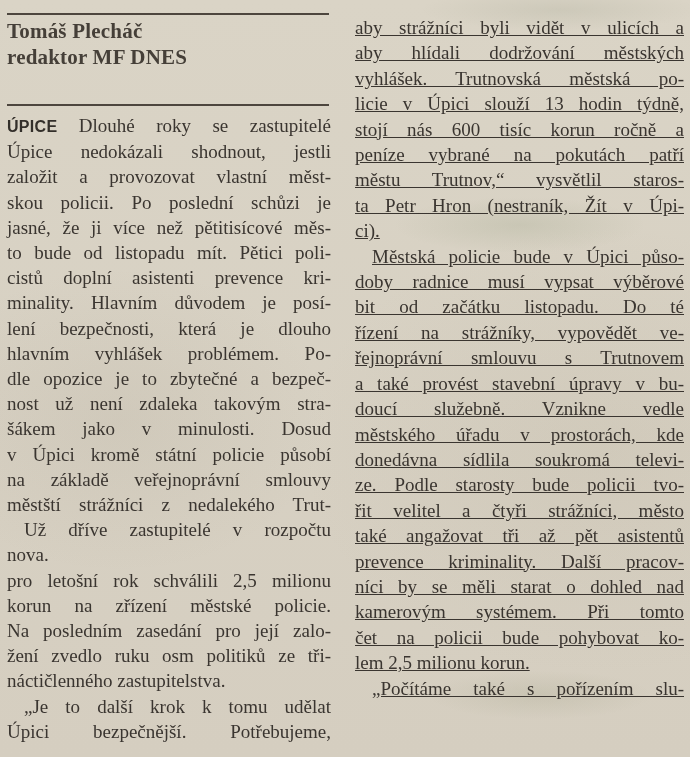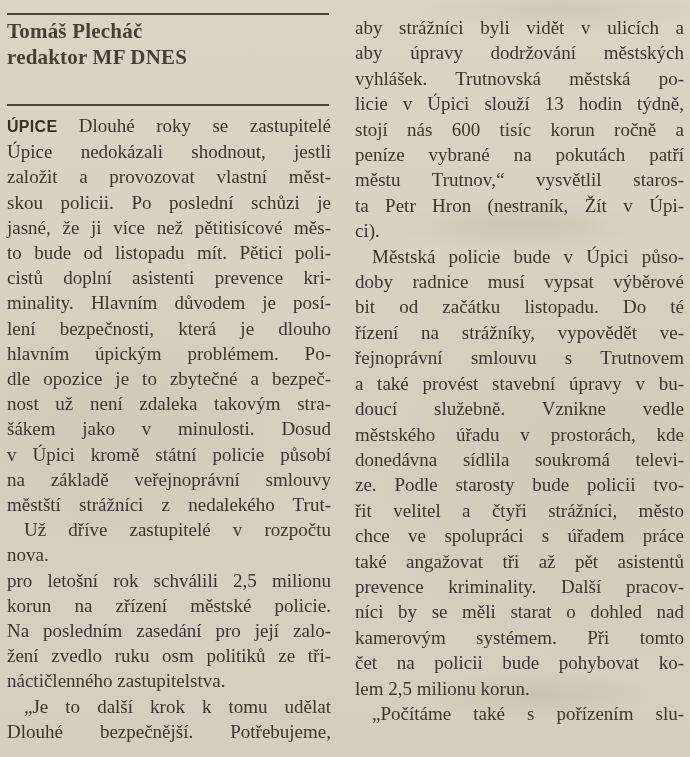--- a/index.html
+++ b/index.html
@@ -32,21 +32,21 @@
   .rule-bottom { margin-top: 34px; }
   .byline { margin-top: 3px; }
   .byline-author, .byline-role {
     font-weight: bold;
     font-size: 21px;
     line-height: 26px;
     color: #453f38;
     letter-spacing: 0.2px;
   }
   .col-text { margin-top: 7px; font-size: 19px; }
-  .col-right .col-text { margin-top: 15px; }
+  .col-right .col-text { margin-top: 15px; text-decoration: underline; }
 
   .line {
     line-height: 25.2px;
     white-space: nowrap;
     text-align: justify;
     text-align-last: justify;
     -moz-text-align-last: justify;
   }
   .col-right .line { line-height: 25.4px; }
   .line.indent { padding-left: 17px; }
@@ -74,62 +74,61 @@
     <div class="col-text">
         <div class="line"><b class="lead">ÚPICE</b> Dlouhé roky se zastupitelé</div>
         <div class="line">Úpice nedokázali shodnout, jestli</div>
         <div class="line">založit a provozovat vlastní měst-</div>
         <div class="line">skou policii. Po poslední schůzi je</div>
         <div class="line">jasné, že ji více než pětitisícové měs-</div>
         <div class="line">to bude od listopadu mít. Pětici poli-</div>
         <div class="line">cistů doplní asistenti prevence kri-</div>
         <div class="line">minality. Hlavním důvodem je posí-</div>
         <div class="line">lení bezpečnosti, která je dlouho</div>
-        <div class="line">hlavním úpickým problémem. Po-</div>
+        <div class="line">hlavním vyhlášek problémem. Po-</div>
         <div class="line">dle opozice je to zbytečné a bezpeč-</div>
         <div class="line">nost už není zdaleka takovým stra-</div>
         <div class="line">šákem jako v minulosti. Dosud</div>
         <div class="line">v Úpici kromě státní policie působí</div>
         <div class="line">na základě veřejnoprávní smlouvy</div>
         <div class="line">městští strážníci z nedalekého Trut-</div>
         <div class="line indent">Už dříve zastupitelé v rozpočtu</div>
         <div class="line para-end">nova.</div>
         <div class="line">pro letošní rok schválili 2,5 milionu</div>
         <div class="line">korun na zřízení městské policie.</div>
         <div class="line">Na posledním zasedání pro její zalo-</div>
         <div class="line">žení zvedlo ruku osm politiků ze tři-</div>
         <div class="line para-end">náctičlenného zastupitelstva.</div>
         <div class="line indent">„Je to další krok k tomu udělat</div>
-        <div class="line">Dlouhé bezpečnější. Potřebujeme,</div>
+        <div class="line">Úpici bezpečnější. Potřebujeme,</div>
       </div>
   </div>
 
   <div class="col col-right">
     <div class="col-text">
         <div class="line">aby strážníci byli vidět v ulicích a</div>
-        <div class="line">aby úpravy dodržování městských</div>
+        <div class="line">aby hlídali dodržování městských</div>
         <div class="line">vyhlášek. Trutnovská městská po-</div>
         <div class="line">licie v Úpici slouží 13 hodin týdně,</div>
         <div class="line">stojí nás 600 tisíc korun ročně a</div>
         <div class="line">peníze vybrané na pokutách patří</div>
         <div class="line">městu Trutnov,“ vysvětlil staros-</div>
         <div class="line">ta Petr Hron (nestraník, Žít v Úpi-</div>
         <div class="line para-end">ci).</div>
         <div class="line indent">Městská policie bude v Úpici půso-</div>
         <div class="line">doby radnice musí vypsat výběrové</div>
         <div class="line">bit od začátku listopadu. Do té</div>
         <div class="line">řízení na strážníky, vypovědět ve-</div>
         <div class="line">řejnoprávní smlouvu s Trutnovem</div>
         <div class="line">a také provést stavební úpravy v bu-</div>
         <div class="line">doucí služebně. Vznikne vedle</div>
         <div class="line">městského úřadu v prostorách, kde</div>
         <div class="line">donedávna sídlila soukromá televi-</div>
         <div class="line">ze. Podle starosty bude policii tvo-</div>
         <div class="line">řit velitel a čtyři strážníci, město</div>
-        <div class="line">chce ve spolupráci s úřadem práce</div>
         <div class="line">také angažovat tři až pět asistentů</div>
         <div class="line">prevence kriminality. Další pracov-</div>
         <div class="line">níci by se měli starat o dohled nad</div>
         <div class="line">kamerovým systémem. Při tomto</div>
         <div class="line">čet na policii bude pohybovat ko-</div>
         <div class="line para-end">lem 2,5 milionu korun.</div>
         <div class="line indent">„Počítáme také s pořízením slu-</div>
       </div>
   </div>
 

